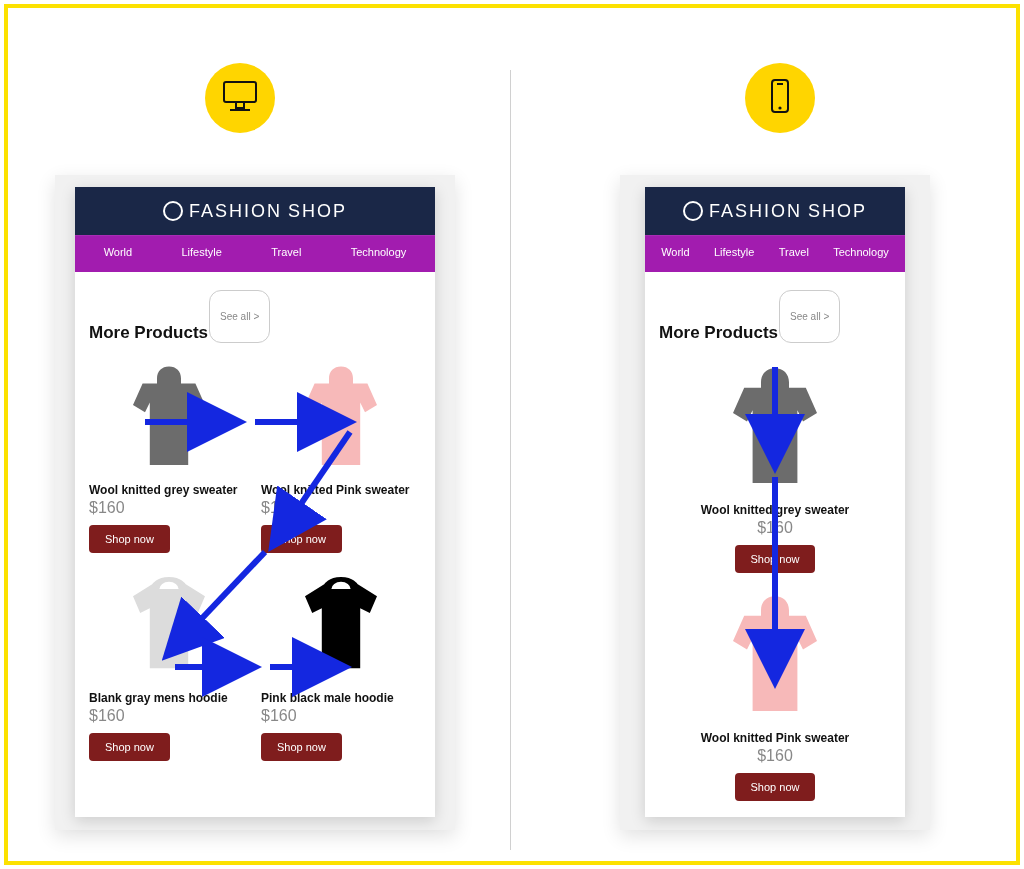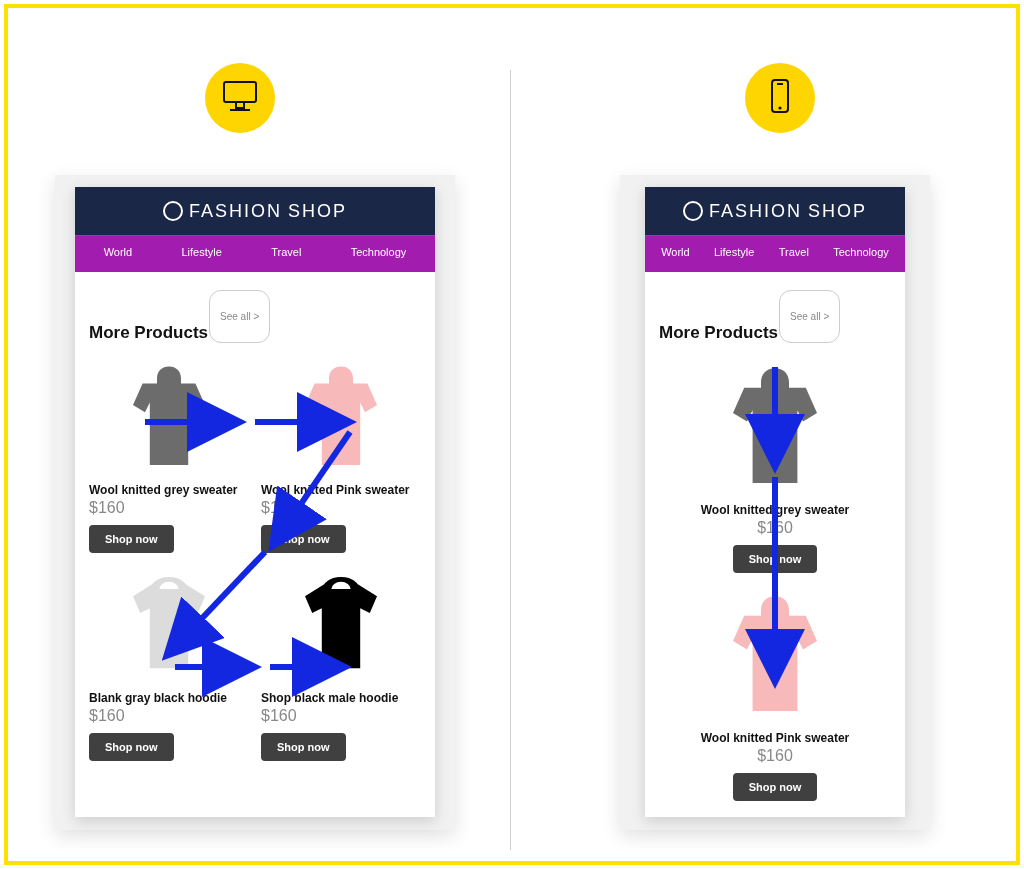--- a/index.html
+++ b/index.html
@@ -93,22 +93,22 @@
   .thumb {
     width:120px; height:120px;
     margin:0 auto 6px;
     display:flex;align-items:center;justify-content:center;
   }
   .panel.mobile .thumb { width:140px;height:140px; }
   .prod h3 { font-size:12px; font-weight:700; color:#111; margin-bottom:2px; }
   .prod .price { font-size:16px; color:#888; margin-bottom:8px; }
   .btn {
     display:inline-block;
-    background:#404040; color:#fff;
-    font-size:11px; font-weight:700;
+    background:#7f1d1d; color:#fff;
+    font-size:11px; font-weight:400;
     padding:8px 16px; border-radius:4px;
     border:none;
   }
 
   
   .arrows { position:absolute; inset:0; pointer-events:none; }
   .arrows svg { width:100%; height:100%; overflow:visible; }
 
   
   .sw-grey   { fill:#6c6c6c; }
@@ -185,32 +185,32 @@
         <div class="price">$160</div>
         <button class="btn">Shop now</button>
       </div>
 
       <div class="prod">
         <div class="thumb">
           <svg viewBox="0 0 100 100">
               <path class="hoodie-g" d="M50 10c-10 0-14 6-14 6l-16 10 6 14 8-4v50h32V36l8 4 6-14-16-10s-4-6-14-6zM42 20a8 6 0 0 1 16 0z"></path>
             </svg>
         </div>
-        <h3>Blank gray black hoodie</h3>
+        <h3>Blank gray mens hoodie</h3>
         <div class="price">$160</div>
         <button class="btn">Shop now</button>
       </div>
 
       <div class="prod">
         <div class="thumb">
           <svg viewBox="0 0 100 100">
               <path class="hoodie-b" d="M50 10c-10 0-14 6-14 6l-16 10 6 14 8-4v50h32V36l8 4 6-14-16-10s-4-6-14-6zM42 20a8 6 0 0 1 16 0z"></path>
             </svg>
         </div>
-        <h3>Shop black male hoodie</h3>
+        <h3>Pink black male hoodie</h3>
         <div class="price">$160</div>
         <button class="btn">Shop now</button>
       </div>
     </div>
 
     <div class="arrows">
       <svg viewBox="0 0 360 630">
         <defs>
           <marker id="ahD" viewBox="0 0 10 10" refX="8" refY="5" markerWidth="10" markerHeight="10" orient="auto">
             <path d="M0 0L10 5L0 10z" fill="#1427e0"></path>

